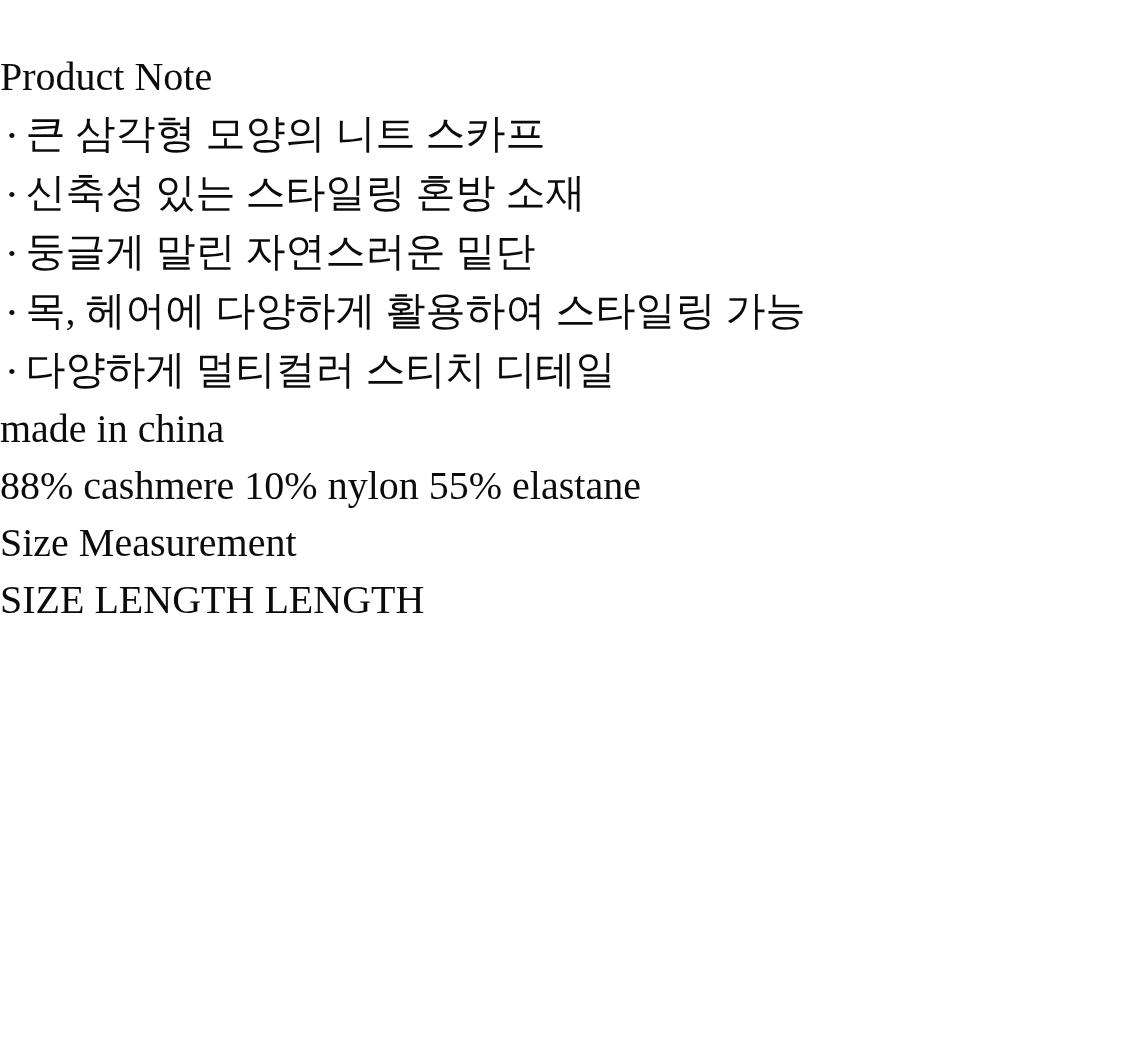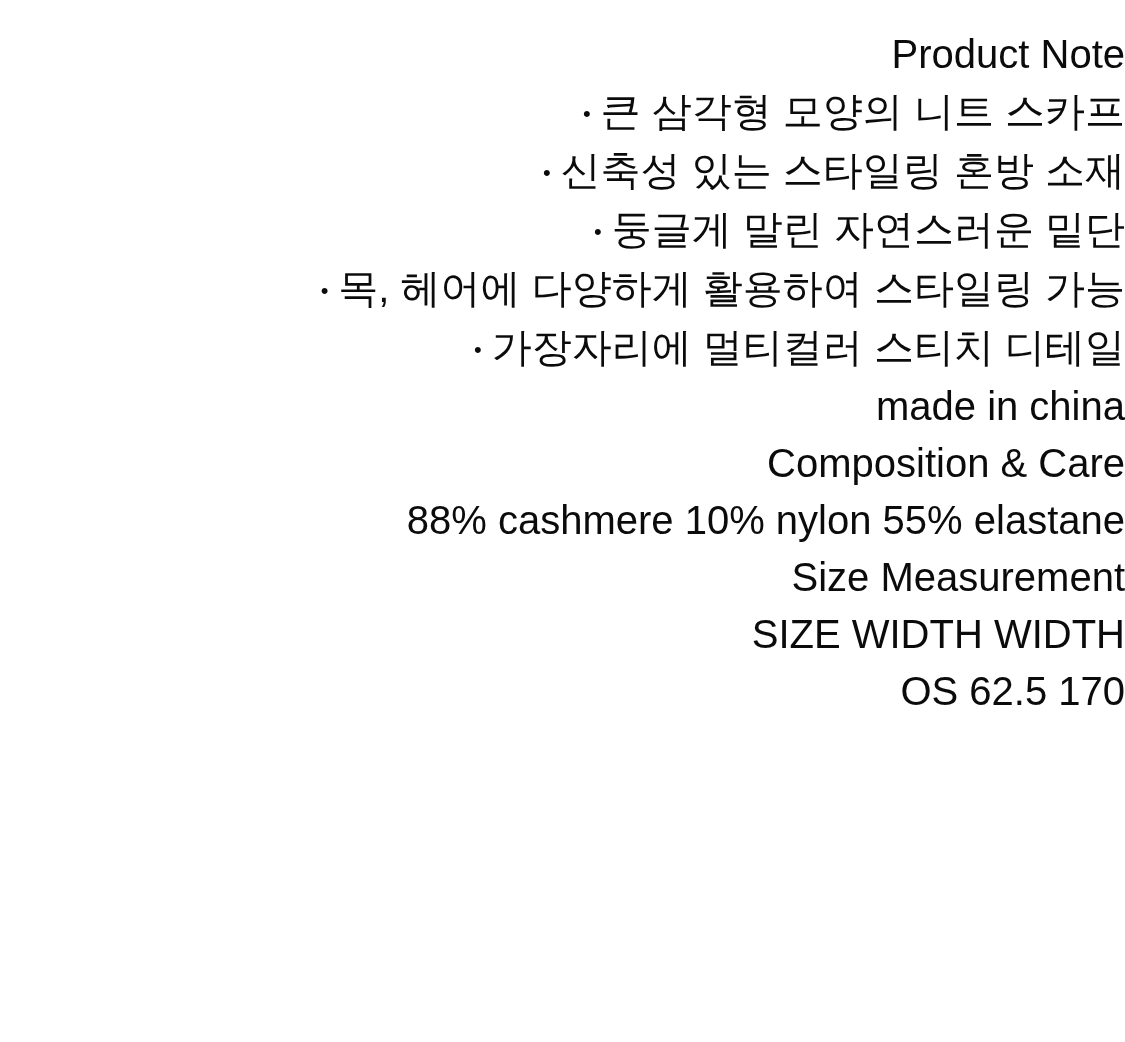--- a/index.html
+++ b/index.html
@@ -7,27 +7,27 @@
   html, body {
     width: 1125px;
     height: 1042px;
     background: #ffffff;
     overflow: hidden;
   }
 
   .sheet {
     width: 1125px;
     height: 1042px;
-    padding-top: 26px;
+    padding-top: 48px;
     background: #ffffff;
     color: #0b0b0b;
-    font-family: Liberation Sans, sans-serif;
+    font-family: Liberation Serif, serif;
     font-size: 40px;
     line-height: 57px;
-    text-align: right;
+    text-align: left;
     font-weight: 400;
     -webkit-font-smoothing: antialiased;
   }
 
   .block { }
   .block:first-child { margin-top: 0; }
 
   .line {
     display: block;
     font-weight: 400;
@@ -61,34 +61,32 @@
       <li class="line">
         <span class="bullet">•</span><span>신축성 있는 스타일링 혼방 소재</span>
       </li>
       <li class="line">
         <span class="bullet">•</span><span>둥글게 말린 자연스러운 밑단</span>
       </li>
       <li class="line">
         <span class="bullet">•</span><span>목, 헤어에 다양하게 활용하여 스타일링 가능</span>
       </li>
       <li class="line">
-        <span class="bullet">•</span><span>가장자리에 멀티컬러 스티치 디테일</span>
+        <span class="bullet">•</span><span>다양하게 멀티컬러 스티치 디테일</span>
       </li>
     </ul>
   </section>
 
   <section class="block">
     <p class="line">made in china</p>
   </section>
 
 
   <section class="block">
-    <h2 class="line">Composition &amp; Care</h2>
     <p class="line">88% cashmere 10% nylon 55% elastane</p>
   </section>
 
   <section class="block">
     <h2 class="line">Size Measurement</h2>
-    <p class="line">SIZE WIDTH WIDTH</p>
-    <p class="line">OS 62.5 170</p>
+    <p class="line">SIZE LENGTH LENGTH</p>
   </section>
 
 </main>
 
 </body></html>

